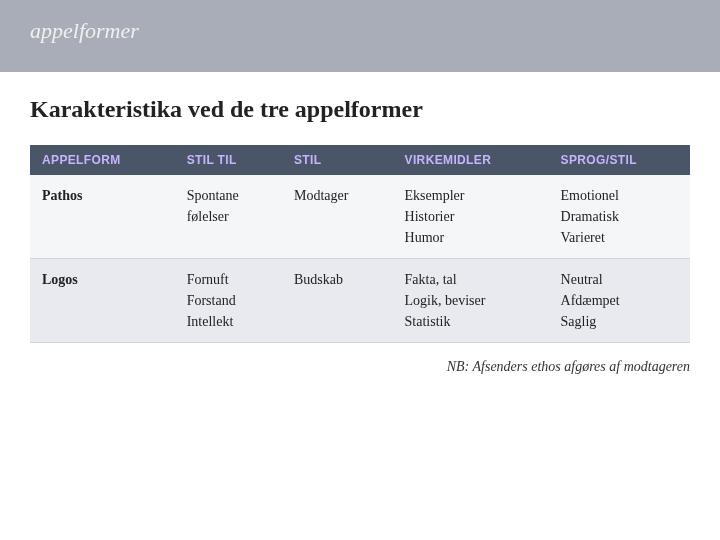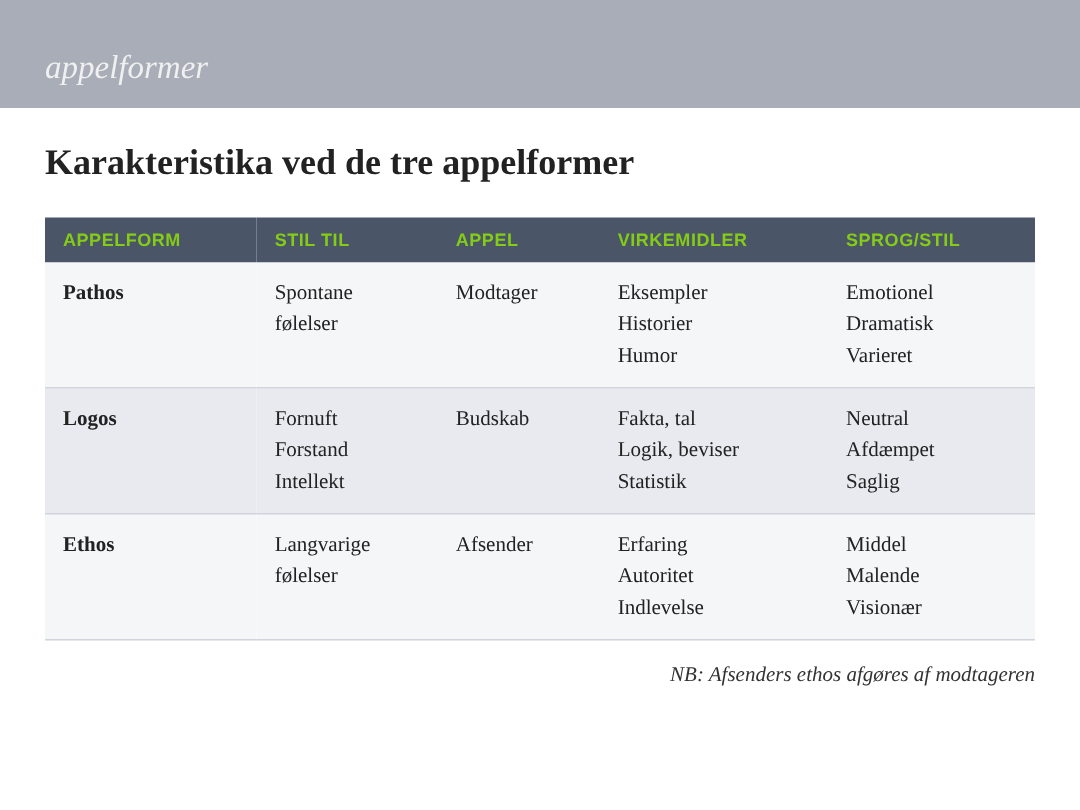--- a/index.html
+++ b/index.html
@@ -10,21 +10,20 @@
       font-family: Georgia, 'Times New Roman', serif;
       background: #ffffff;
       overflow: hidden;
     }
 
     .header-bar {
       background: #a8adb8;
       padding: 18px 30px 14px 30px;
       height: 72px;
       display: flex;
-      align-items: flex-end;
     }
 
     .header-title {
       font-family: Georgia, serif;
       font-style: italic;
       font-size: 22px;
       color: #f0f0f0;
       font-weight: normal;
     }
 
@@ -41,21 +40,21 @@
     }
 
     table {
       width: 100%;
       border-collapse: collapse;
       font-size: 14px;
     }
 
     thead tr {
       background: #4a5568;
-      color: #84cc16;
+      color: #c4b5fd;
     }
 
     thead th {
       padding: 8px 12px;
       text-align: left;
       font-family: Arial, sans-serif;
       font-size: 12px;
       font-weight: bold;
       letter-spacing: 0.03em;
     }
@@ -102,44 +101,37 @@
 </div>
 
 <div class="main-content">
   <h1 class="page-title">Karakteristika ved de tre appelformer</h1>
 
   <table>
     <thead>
       <tr>
         <th>APPELFORM</th>
         <th>STIL TIL</th>
-        <th>APPEL</th>
+        <th>STIL</th>
         <th>VIRKEMIDLER</th>
         <th>SPROG/STIL</th>
       </tr>
     </thead>
     <tbody id="table-body">
     <tr>
           <td>Pathos</td>
           <td>Spontane<br>følelser</td>
           <td>Modtager</td>
           <td>Eksempler<br>Historier<br>Humor</td>
           <td>Emotionel<br>Dramatisk<br>Varieret</td>
         </tr>
         <tr>
           <td>Logos</td>
           <td>Fornuft<br>Forstand<br>Intellekt</td>
           <td>Budskab</td>
           <td>Fakta, tal<br>Logik, beviser<br>Statistik</td>
           <td>Neutral<br>Afdæmpet<br>Saglig</td>
         </tr>
-        <tr>
-          <td>Ethos</td>
-          <td>Langvarige<br>følelser</td>
-          <td>Afsender</td>
-          <td>Erfaring<br>Autoritet<br>Indlevelse</td>
-          <td>Middel<br>Malende<br>Visionær</td>
-        </tr>
       </tbody>
   </table>
 
   <p class="note">NB: Afsenders ethos afgøres af modtageren</p>
 </div>
 
 </body></html>

